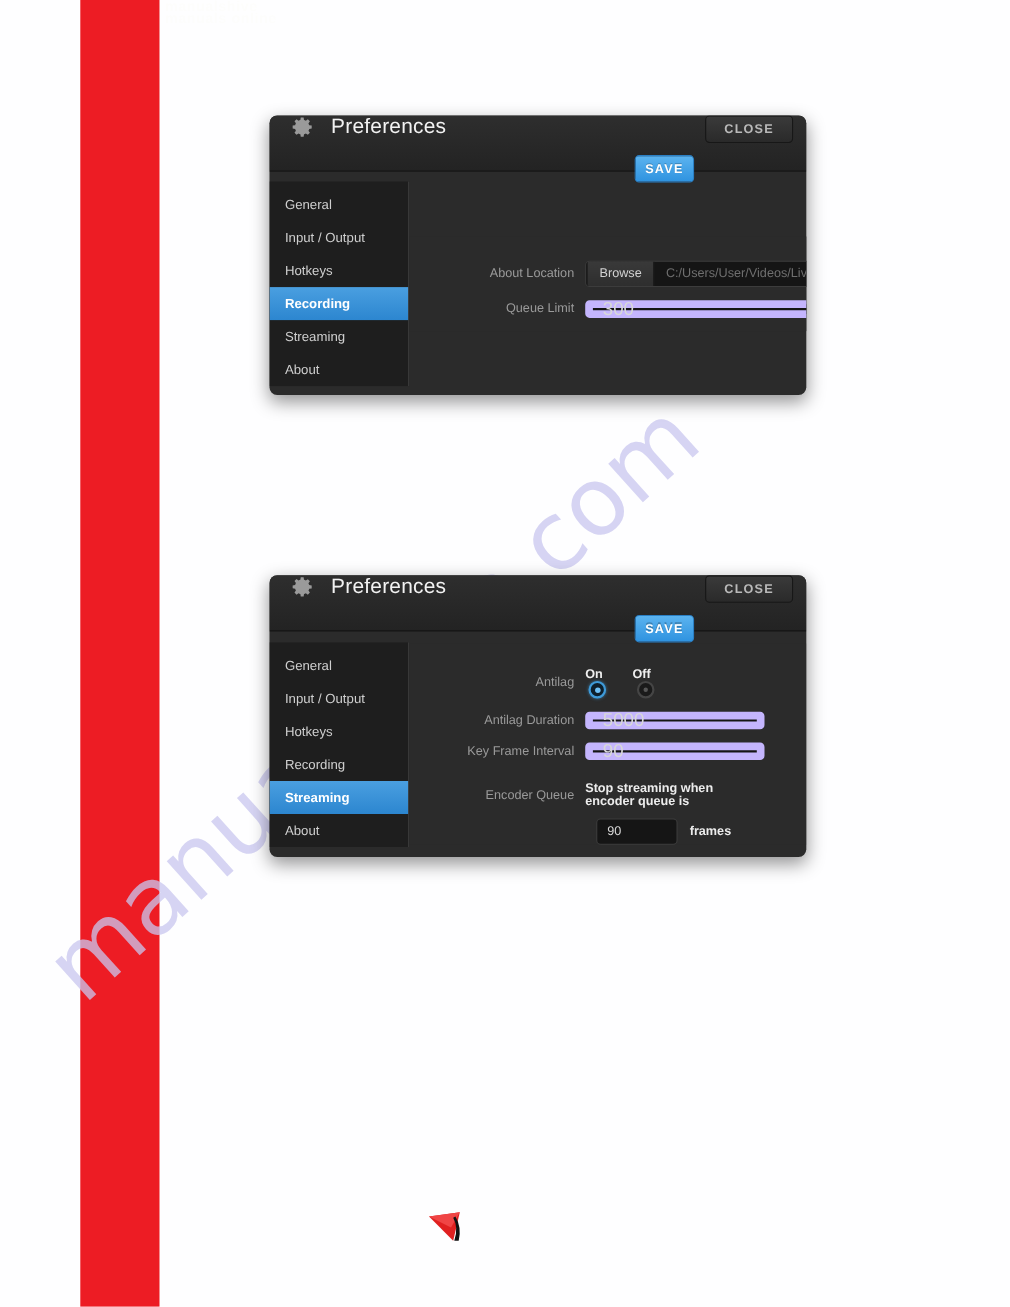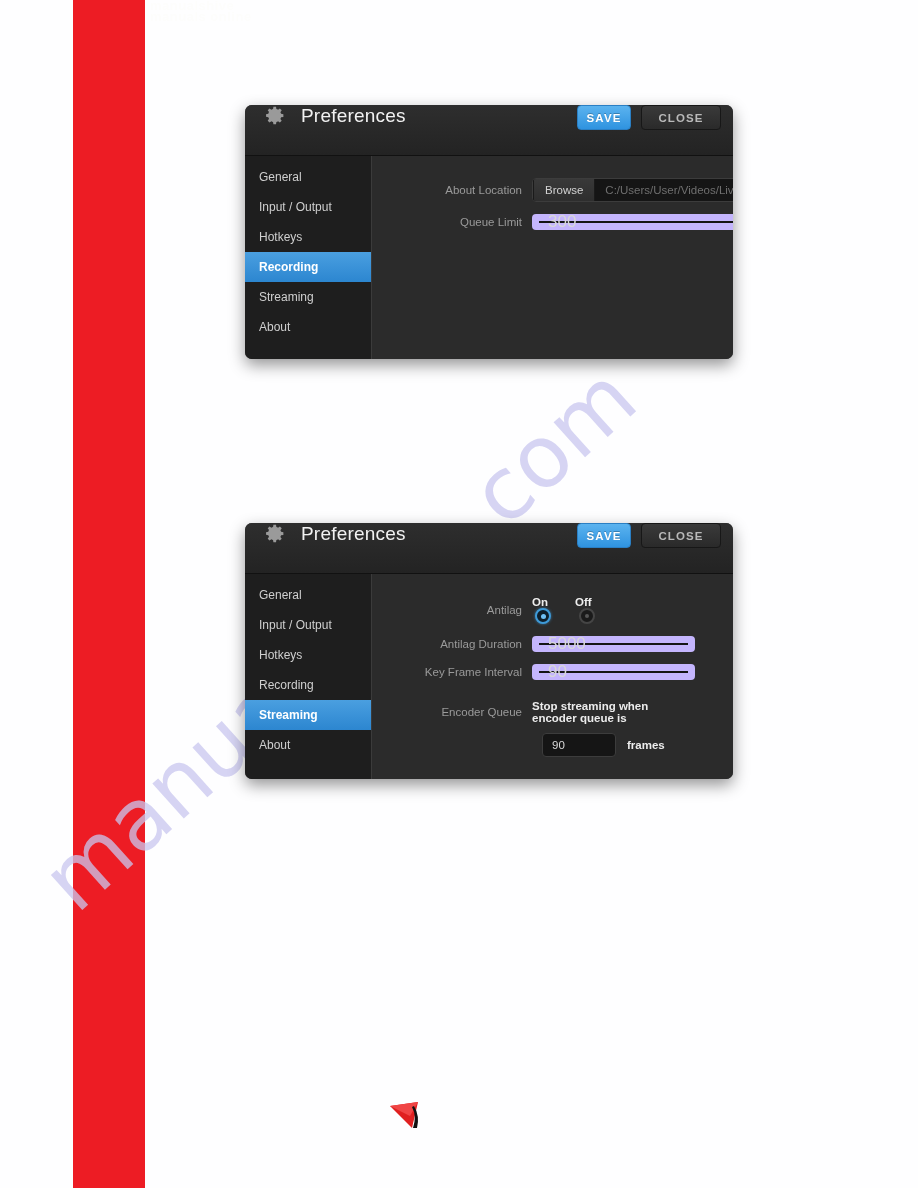--- a/index.html
+++ b/index.html
@@ -100,30 +100,31 @@
     justify-content: center;
     cursor: pointer;
     user-select: none;
   }
   .btn-save {
     width: 54px;
     background: linear-gradient(#5bb3ef, #2f93e0);
     border: 1px solid #2a7fc4;
     color: #ffffff;
     text-shadow: 0 -1px 0 rgba(0,0,0,.25);
+    margin-top: 36px;
   }
   .btn-close {
     width: 80px;
     margin-left: 10px;
     background: linear-gradient(#3a3a3a, #2a2a2a);
     border: 1px solid #171717;
     color: #b9b9b9;
   }
 
-  .dialog-body { display: flex; height: calc(100% - 51px); }
+  .dialog-body { display: flex; height: calc(100% - 51px); align-items: center; }
 
   .sidebar {
     width: 127px;
     flex: 0 0 127px;
     background: #1e1e1e;
     border-right: 1px solid #3b3b3b;
     padding-top: 6px;
   }
 
   .side-item {

